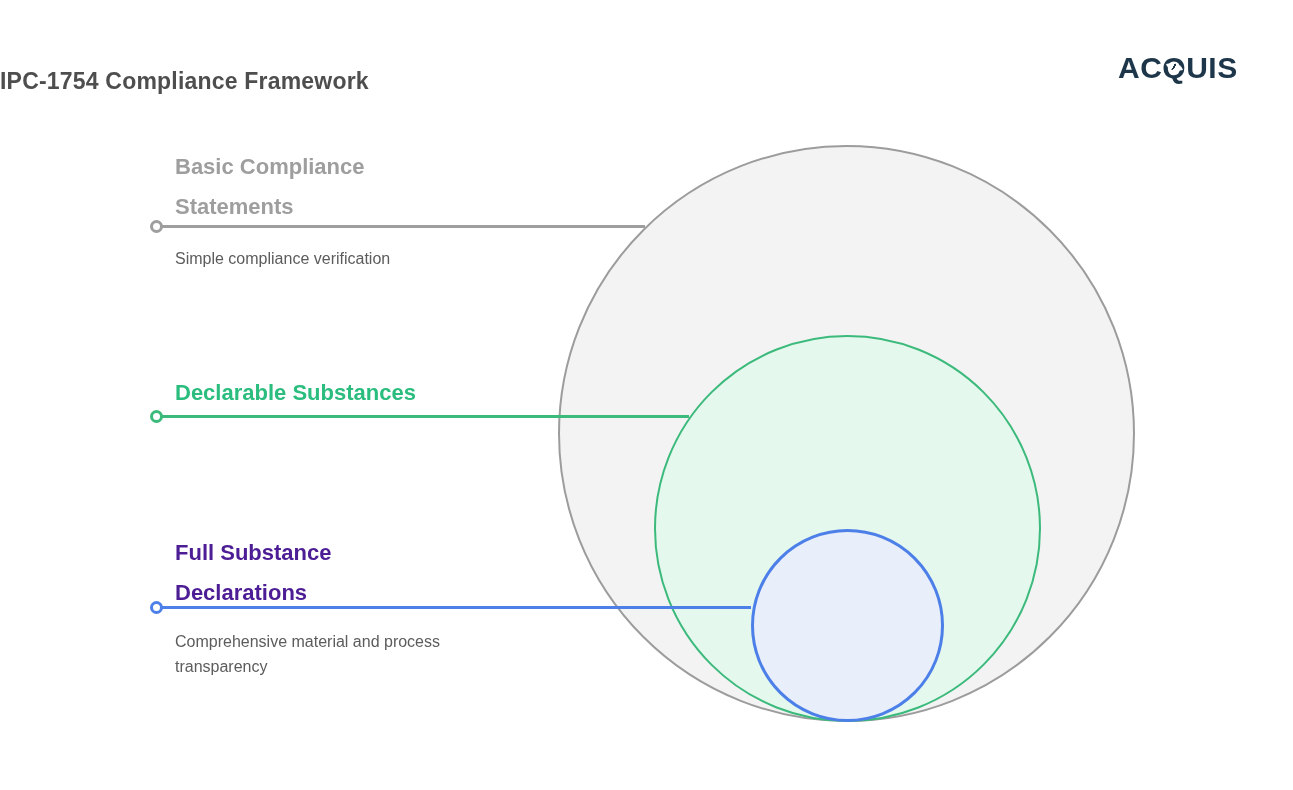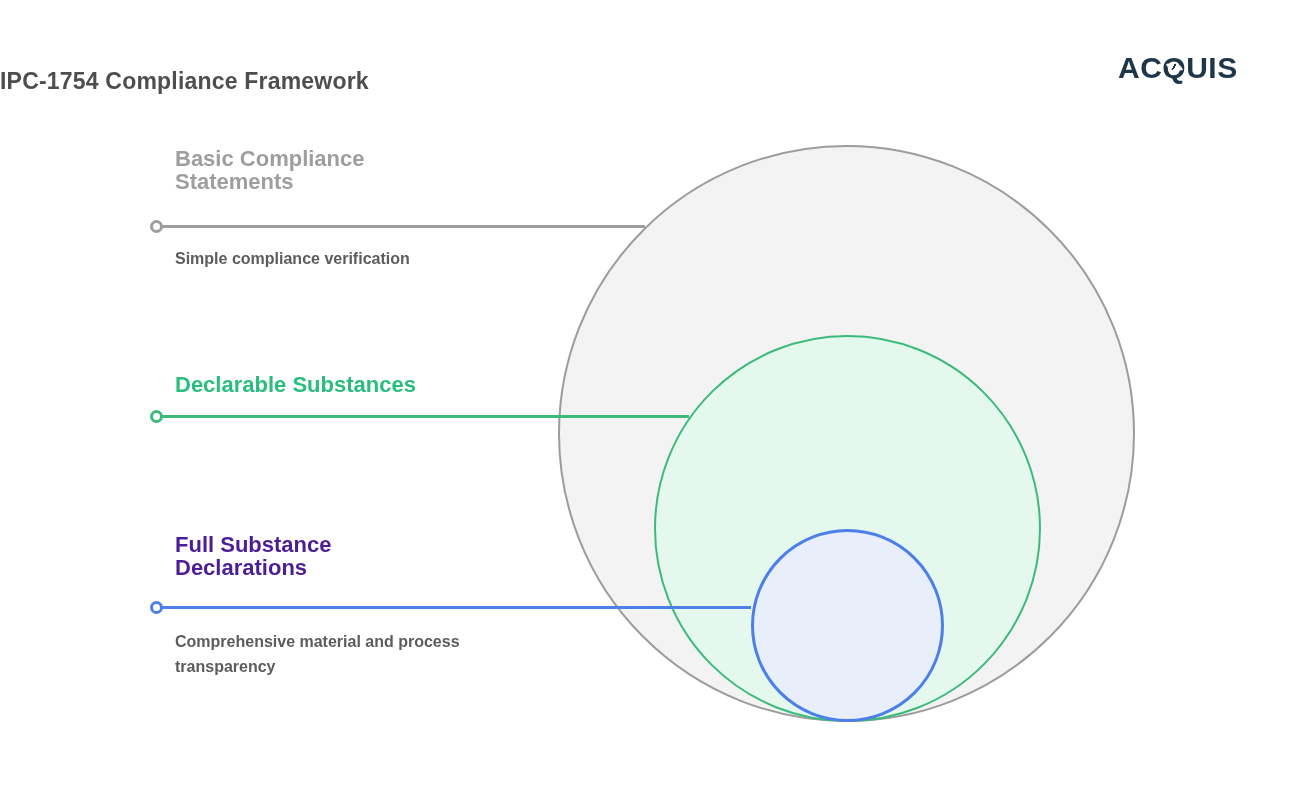--- a/index.html
+++ b/index.html
@@ -57,22 +57,22 @@
   .connector { position: absolute; height: 3px; z-index: 4; }
   .connector-basic      { left: 162px; top: 225px; width: 483px; background: #9e9e9e; }
   .connector-declarable { left: 162px; top: 415px; width: 527px; background: #3cba7c; }
   .connector-full       { left: 162px; top: 606px; width: 589px; background: #4c7fe8; }
   .ring { position: absolute; width: 13px; height: 13px; border-radius: 50%; background: #ffffff; z-index: 5; }
   .ring-basic      { left: 150px; top: 220px; border: 3px solid #9e9e9e; }
   .ring-declarable { left: 150px; top: 410px; border: 3px solid #3cba7c; }
   .ring-full       { left: 150px; top: 601px; border: 3px solid #4c7fe8; }
 
   
-  .layer-title { position: absolute; left: 175px; font-size: 22px; font-weight: 700; line-height: 23px; z-index: 6; }
-  .layer-desc  { position: absolute; left: 175px; font-size: 16px; font-weight: 700; line-height: 25px; color: #5c5c5c; z-index: 6; }
+  .layer-title { position: absolute; left: 175px; font-size: 22px; font-weight: 700; line-height: 40px; z-index: 6; }
+  .layer-desc  { position: absolute; left: 175px; font-size: 16px; font-weight: 400; line-height: 25px; color: #5c5c5c; z-index: 6; }
   .title-basic      { top: 147px; width: 270px; color: #9e9e9e; }
   .desc-basic       { top: 246px; width: 340px; }
   .title-declarable { top: 373px; width: 320px; color: #2abd7e; }
   .desc-declarable  { top: 437px; width: 290px; }
   .title-full       { top: 533px; width: 230px; color: #4c1d95; }
   .desc-full        { top: 629px; width: 360px; }
 </style>
 </head>
 <body>
 

